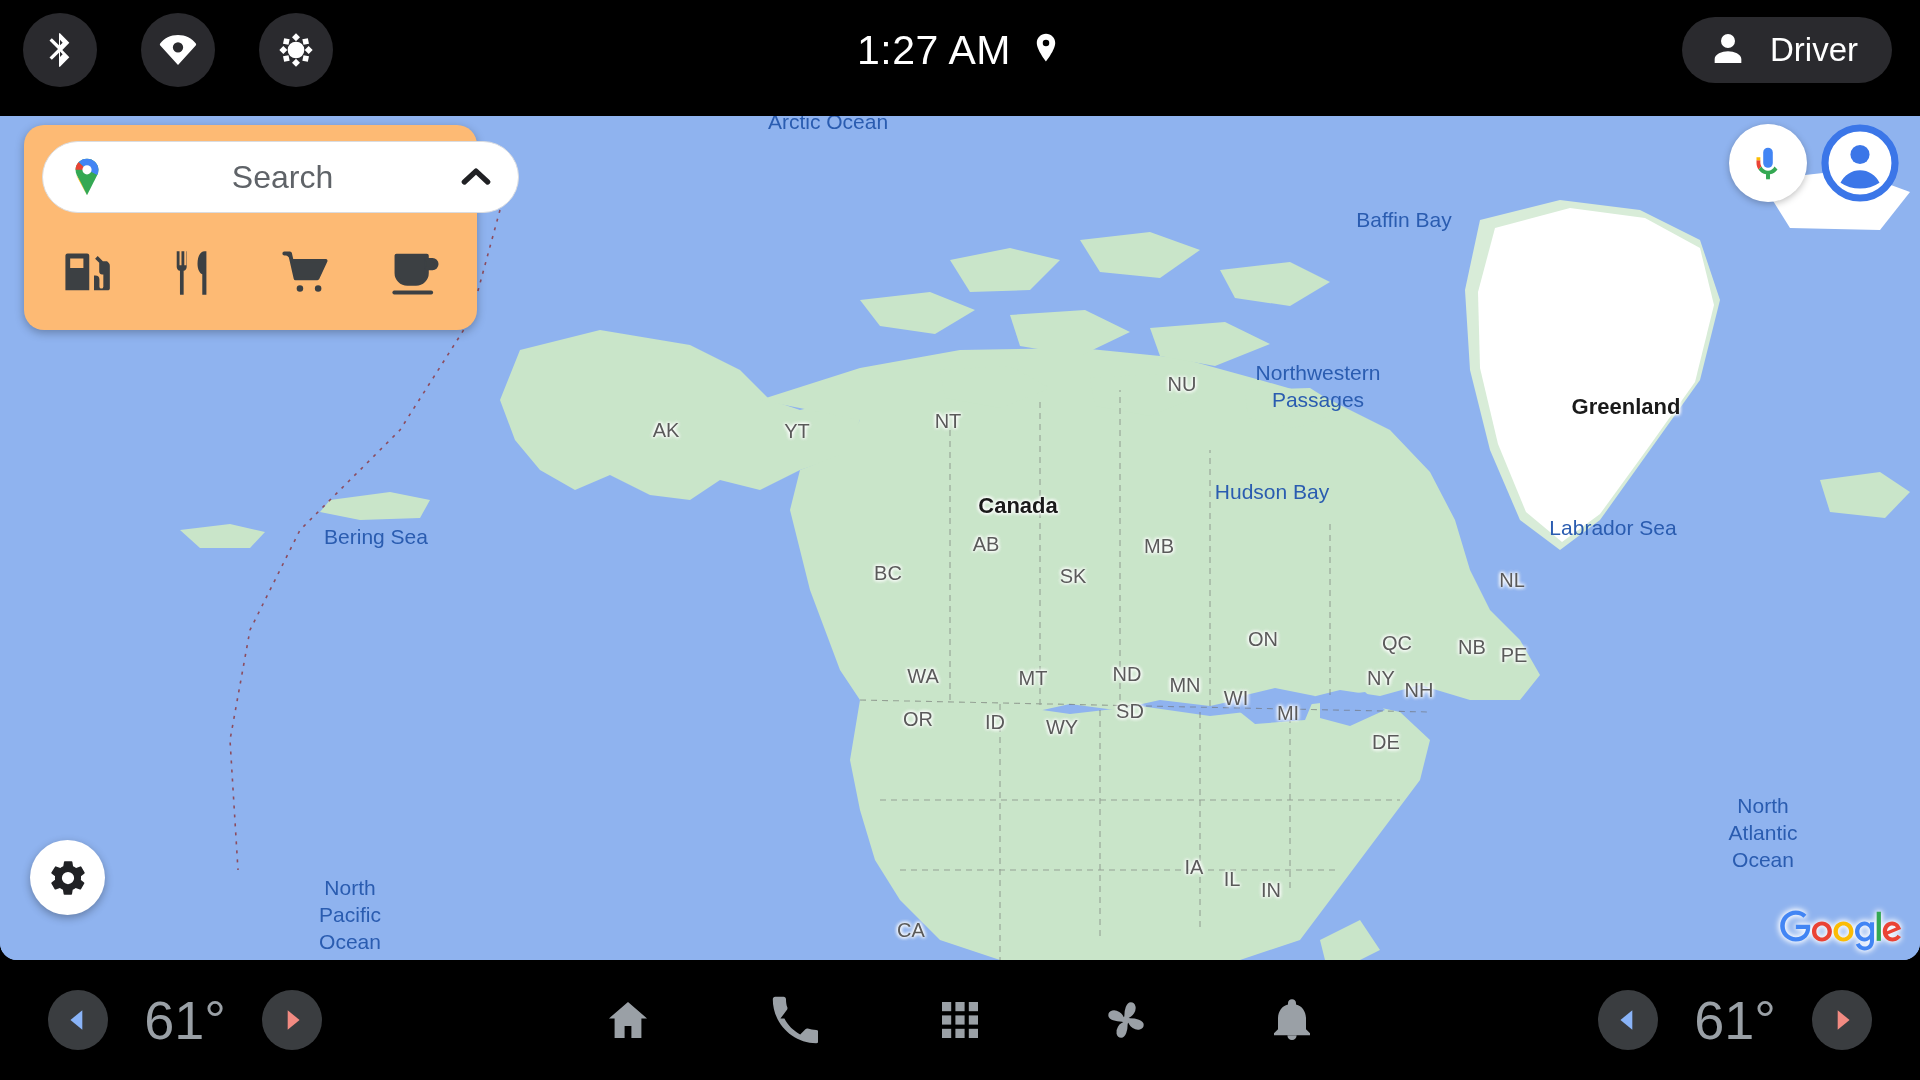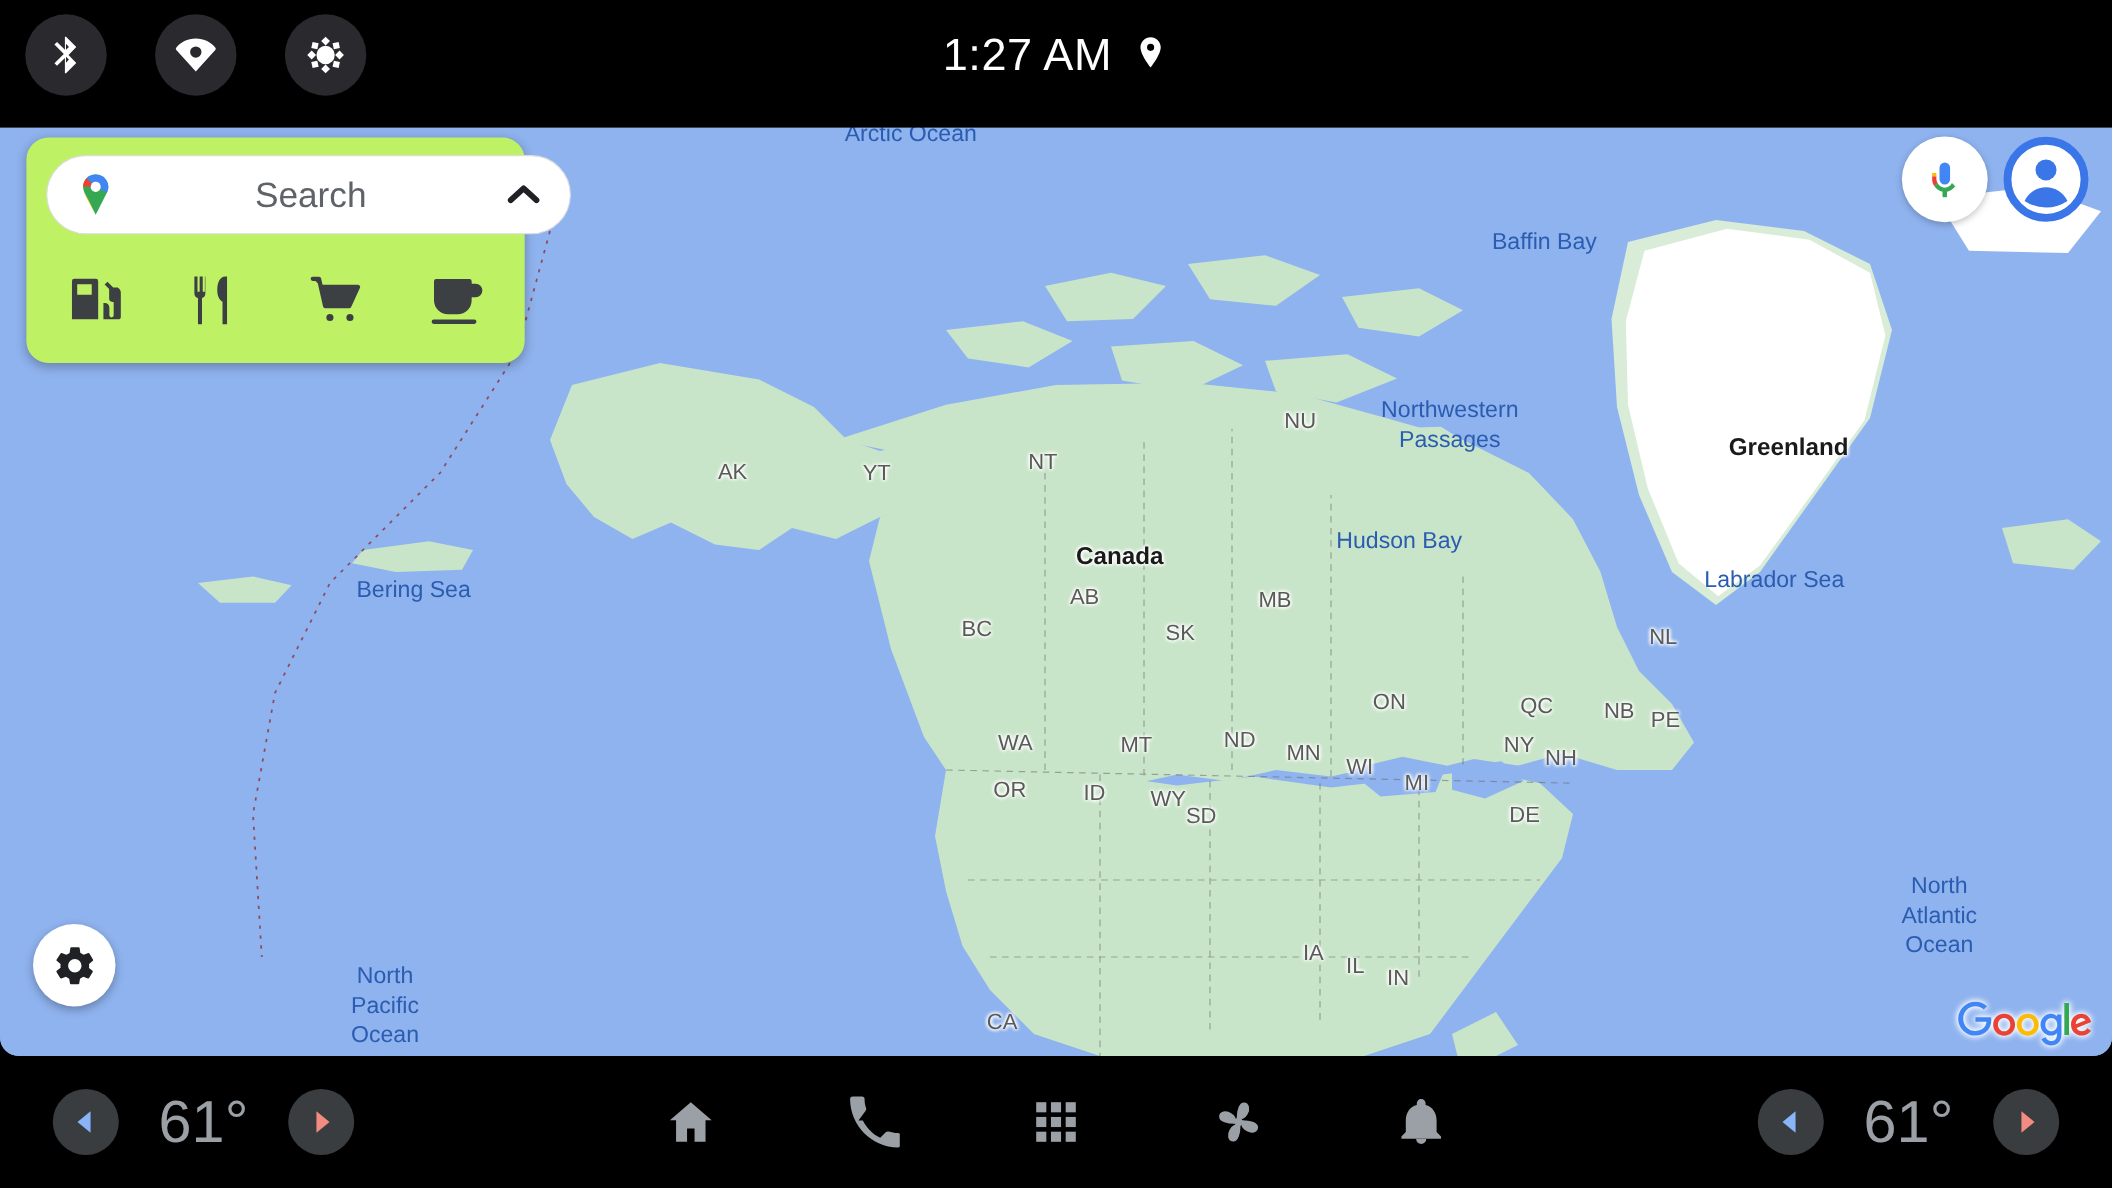--- a/index.html
+++ b/index.html
@@ -39,21 +39,21 @@
   .water-label { color:#2a5cb0; font-size:21px; }
   .water-label.multi { line-height:1.28; text-align:center;
     transform:translate(-50%,-50%); }
   .country-label { color:#1a1a1a; font-size:22px; font-weight:bold;
     text-shadow:0 0 4px #fff,0 0 4px #fff,0 0 4px #fff,0 0 3px #fff; }
   .state-label { color:#5a5a5a; font-size:20px;
     text-shadow:0 0 4px #fff,0 0 4px #fff,0 0 4px #fff,0 0 3px #fff; }
 
   
   #search-card { position:absolute; left:24px; top:25px; width:453px; height:205px;
-    background:#bef264; border-radius:20px; box-shadow:0 3px 10px rgba(0,0,0,.28); z-index:20; }
+    background:#fdba74; border-radius:20px; box-shadow:0 3px 10px rgba(0,0,0,.28); z-index:20; }
   #search-bar { position:absolute; left:18px; top:16px; width:477px; height:72px;
     border:1px solid #dadce0; border-radius:36px; background:#fff;
     display:flex; align-items:center; padding:0 22px; }
   #gmaps-pin { width:44px; height:44px; flex:0 0 44px; }
   #search-placeholder { flex:1; text-align:center; color:#5f6368; font-size:32px; }
   #search-chevron { width:40px; height:40px; flex:0 0 40px; }
   #search-chevron svg { width:40px; height:40px; fill:none; stroke:#202124;
     stroke-width:3.2; stroke-linecap:round; stroke-linejoin:round; }
   #cat-row { position:absolute; left:36px; top:108px; width:440px; height:80px;
     display:flex; align-items:center; }
@@ -129,20 +129,28 @@
 
     <div id="clock-group">
       <span id="clock-text">1:27 AM</span>
       <span>
         <svg viewBox="0 0 24 24">
             <path d="M12 2C8.4 2 5.5 4.9 5.5 8.5c0 4.9 6.5 13 6.5 13s6.5-8.1 6.5-13C18.5 4.9 15.6 2 12 2zm0 8.8a2.3 2.3 0 1 1 0-4.6 2.3 2.3 0 0 1 0 4.6z"></path>
           </svg>
       </span>
     </div>
 
+    <div id="driver-pill">
+      <span>
+        <svg viewBox="0 0 24 24">
+            <path d="M12 12a4.2 4.2 0 1 0 0-8.4A4.2 4.2 0 0 0 12 12zm0 2c-3.6 0-8 1.8-8 4.6V21h16v-2.4c0-2.8-4.4-4.6-8-4.6z"></path>
+          </svg>
+      </span>
+      <span id="driver-label">Driver</span>
+    </div>
   </div>
 
   <div id="map">
 
     <svg id="map-canvas" viewBox="0 0 1920 860" preserveAspectRatio="none">
       <rect x="0" y="0" width="1920" height="860" fill="#8fb3ef"></rect>
       <g fill="#c9e5c9">
 
         <path d="M520 250 L600 230 L690 245 L740 270 L770 300 L800 310 L840 300 L860 320 L845 355 L800 370 L760 390 L720 380 L690 400 L650 395 L610 375 L575 390 L540 370 L515 340 L500 300 Z"></path>
         <path d="M330 400 L390 392 L430 400 L420 418 L360 420 L320 412 Z"></path>
@@ -228,21 +236,21 @@
         <div class="mlabel state-label" style="left: 1514px; top: 555px;">PE</div>
         <div class="mlabel state-label" style="left: 1419px; top: 590px;">NH</div>
         <div class="mlabel state-label" style="left: 1381px; top: 578px;">NY</div>
         <div class="mlabel state-label" style="left: 1386px; top: 642px;">DE</div>
         <div class="mlabel state-label" style="left: 923px; top: 576px;">WA</div>
         <div class="mlabel state-label" style="left: 918px; top: 619px;">OR</div>
         <div class="mlabel state-label" style="left: 995px; top: 622px;">ID</div>
         <div class="mlabel state-label" style="left: 1033px; top: 578px;">MT</div>
         <div class="mlabel state-label" style="left: 1062px; top: 627px;">WY</div>
         <div class="mlabel state-label" style="left: 1127px; top: 574px;">ND</div>
-        <div class="mlabel state-label" style="left: 1092px; top: 611px; margin-top: 32px;">SD</div>
+        <div class="mlabel state-label" style="left: 1130px; top: 611px;">SD</div>
         <div class="mlabel state-label" style="left: 1185px; top: 585px;">MN</div>
         <div class="mlabel state-label" style="left: 1236px; top: 598px;">WI</div>
         <div class="mlabel state-label" style="left: 1288px; top: 613px;">MI</div>
         <div class="mlabel state-label" style="left: 1194px; top: 767px;">IA</div>
         <div class="mlabel state-label" style="left: 1232px; top: 779px;">IL</div>
         <div class="mlabel state-label" style="left: 1271px; top: 790px;">IN</div>
         <div class="mlabel state-label" style="left: 911px; top: 830px;">CA</div>
       </div>
 
     <div id="search-card">

